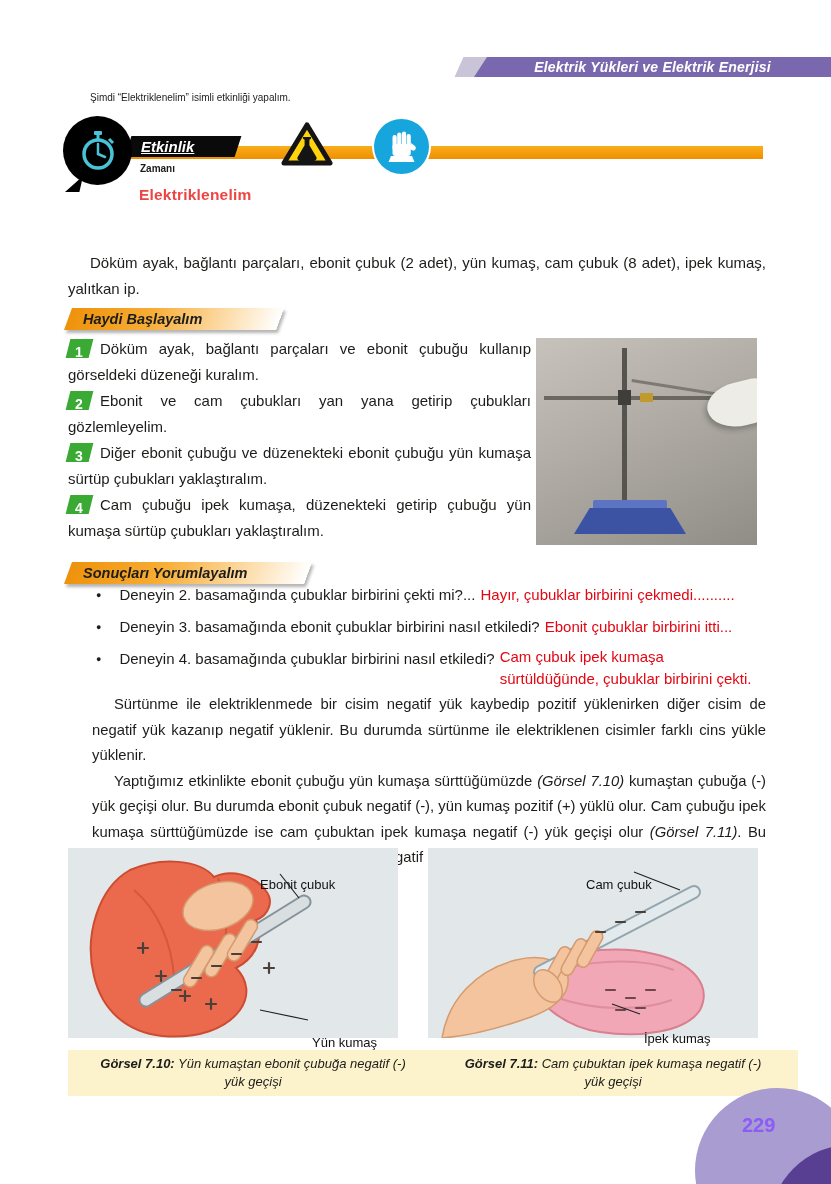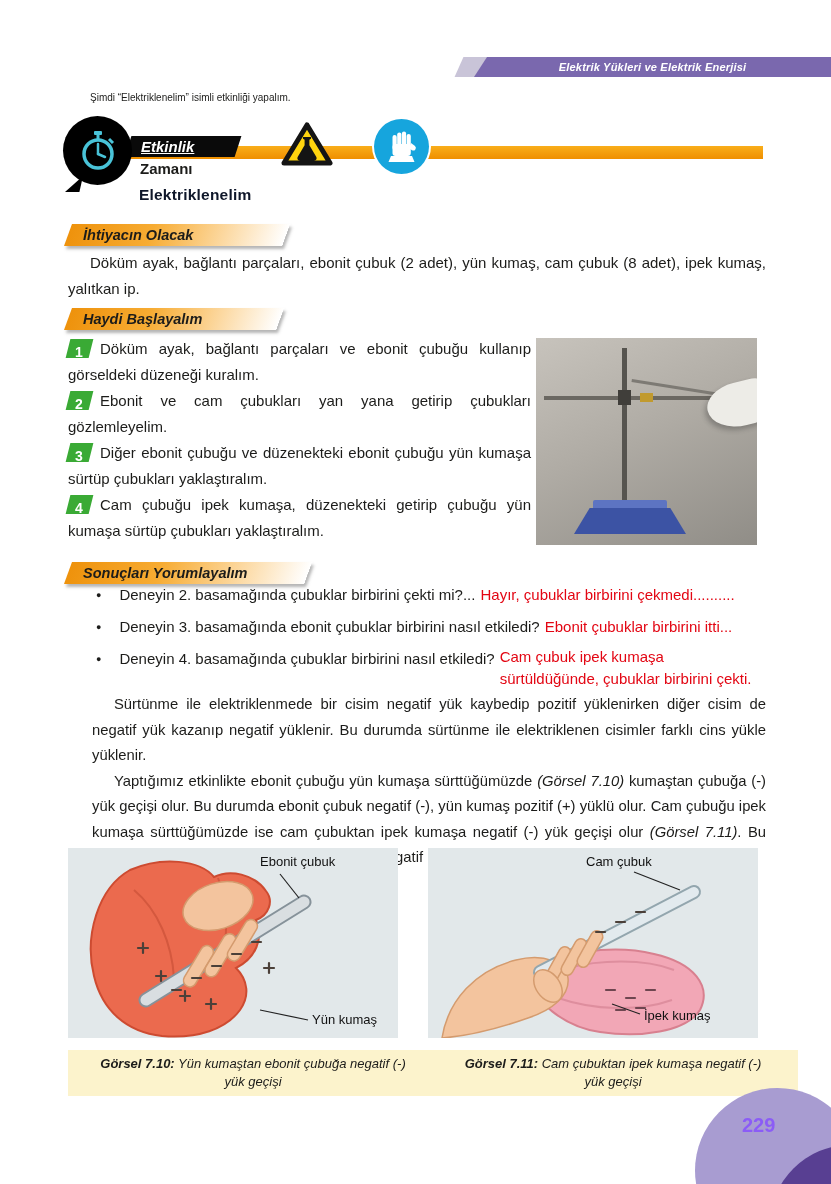--- a/index.html
+++ b/index.html
@@ -2,34 +2,34 @@
 <html><head>
 <meta charset="utf-8">
 <style>
   *{margin:0;padding:0;box-sizing:border-box;}
   body{font-family:"Liberation Sans",sans-serif;color:#1c1c1a;background:#fff;}
   .page{position:relative;width:831px;height:1184px;background:#fff;overflow:hidden;}
 
   
   .header-accent{position:absolute;left:459px;top:57px;width:24px;height:20px;background:#c9c4d8;transform:skewX(-24deg);}
   .header-band{position:absolute;left:474px;top:57px;width:357px;height:20px;background:#7a68ae;clip-path:polygon(13px 0,100% 0,100% 100%,0 100%);display:flex;align-items:center;justify-content:center;}
-  .header-band span{color:#fff;font-size:11px;font-weight:bold;font-style:italic;letter-spacing:.2px;}
+  .header-band span{color:#fff;font-size:14px;font-weight:bold;font-style:italic;letter-spacing:.2px;}
 
   .intro{position:absolute;left:68px;top:85px;width:698px;font-size:10px;line-height:26px;text-indent:22px;}
 
   
   .act-bar{position:absolute;left:102px;top:146px;width:661px;height:13px;background:linear-gradient(#f9ae1a,#ef8f00);z-index:1;}
   .bubble{position:absolute;left:63px;top:116px;width:69px;height:69px;background:#000;border-radius:50%;display:flex;align-items:center;justify-content:center;z-index:3;}
   .bubble::after{content:"";position:absolute;left:2px;bottom:-7px;width:18px;height:16px;background:#000;clip-path:polygon(0 100%,100% 0,80% 100%);}
   .etk-box{position:absolute;left:128px;top:136px;width:110px;height:21px;background:#0a0a0a;transform:skewX(-18deg);z-index:2;}
   .etk-label{position:absolute;left:141px;top:136px;line-height:21px;color:#fff;font-weight:bold;font-style:italic;font-size:15px;z-index:3;text-decoration:underline;}
-  .zamani{position:absolute;left:140px;top:159px;font-weight:bold;font-size:15px;line-height:19px;z-index:2;}
+  .zamani{position:absolute;left:140px;top:159px;font-weight:bold;font-size:10px;line-height:19px;z-index:2;}
   .warn-icon{position:absolute;left:280px;top:120px;z-index:2;line-height:0;}
   .glove-badge{position:absolute;left:374px;top:119px;width:55px;height:55px;border-radius:50%;background:#16a5dd;display:flex;align-items:center;justify-content:center;z-index:2;box-shadow:0 0 0 2px #fff;}
-  .act-title{position:absolute;left:139px;top:186px;font-size:15.5px;font-weight:bold;color:#0f172a;letter-spacing:.2px;}
+  .act-title{position:absolute;left:139px;top:186px;font-size:15.5px;font-weight:bold;color:#ef4444;letter-spacing:.2px;}
 
   
   .sec-head{position:absolute;left:68px;height:22px;z-index:1;}
   .sec-bg{position:absolute;inset:0;transform:skewX(-20deg);background:linear-gradient(90deg,#ee920c,#f7ac33 38%,#fcd9a2 72%,#fff);box-shadow:3px 3px 3px rgba(70,70,70,.4);}
   .sec-label{position:relative;display:block;line-height:22px;padding-left:15px;font-size:14.5px;font-weight:bold;font-style:italic;}
   .sec-needs{top:224px;width:218px;}
   .sec-start{top:308px;width:212px;}
   .sec-results{top:562px;width:240px;}
 
   .needs-body{position:absolute;left:68px;top:250px;width:698px;font-size:15px;line-height:26px;text-align:justify;text-indent:22px;}
@@ -61,21 +61,21 @@
   
   .paras{position:absolute;left:68px;top:692px;width:698px;font-size:14.8px;line-height:25.5px;text-align:justify;}
   .paras p{text-indent:22px;margin-left:24px;}
   .gref{font-style:italic;}
 
   
   .fig-box{position:absolute;top:848px;width:330px;height:190px;background:#e2e8ea;}
   .fig1{left:68px;}
   .fig2{left:428px;}
   .fig-svg{position:absolute;inset:0;width:330px;height:190px;}
-  .fig-label{position:absolute;font-size:13px;color:#111;}
+  .fig-label{position:absolute;font-size:13px;color:#111;margin-top:23px;}
   .lab-rod1{left:192px;top:6px;}
   .lab-cloth1{left:244px;top:164px;}
   .lab-rod2{left:158px;top:6px;}
   .lab-cloth2{left:216px;top:160px;}
   .caption{position:absolute;top:1050px;width:370px;height:46px;background:#fcf3cc;font-size:13px;font-style:italic;text-align:center;padding:5px 26px 0;line-height:18px;}
   .cap1{left:68px;}
   .cap2{left:428px;}
   .caption b{font-style:italic;}
 
   
@@ -123,24 +123,20 @@
         <rect x="14.9" y="0.5" width="4.2" height="18" rx="2.1"></rect>
         <rect x="19.6" y="3" width="4.2" height="15" rx="2.1"></rect>
         <path d="M24 12 l4 3 a2.6 2.6 0 0 1 -3 4.2 l-3 -2 Z"></path>
         <rect x="5.5" y="13" width="18.3" height="12" rx="3"></rect>
         <path d="M4 25 h21 l2.5 6 h-26 Z"></path>
       </g>
     </svg>
   </div>
   <div class="act-title">Elektriklenelim</div>
 
-  <div class="sec-head sec-needs">
-    <div class="sec-bg"></div>
-    <span class="sec-label">İhtiyacın Olacak</span>
-  </div>
   <p class="needs-body">Döküm ayak, bağlantı parçaları, ebonit çubuk (2 adet), yün kumaş, cam çubuk (8 adet), ipek kumaş, yalıtkan ip.</p>
 
   <div class="sec-head sec-start">
     <div class="sec-bg"></div>
     <span class="sec-label">Haydi Başlayalım</span>
   </div>
 
   <div class="steps">
     <p class="step"><span class="step-num"><i>1</i></span><span>Döküm ayak, bağlantı parçaları ve ebonit çubuğu kullanıp görseldeki düzeneği kuralım.</span></p>
     <p class="step"><span class="step-num"><i>2</i></span><span>Ebonit ve cam çubukları yan yana getirip çubukları gözlemleyelim.</span></p>

